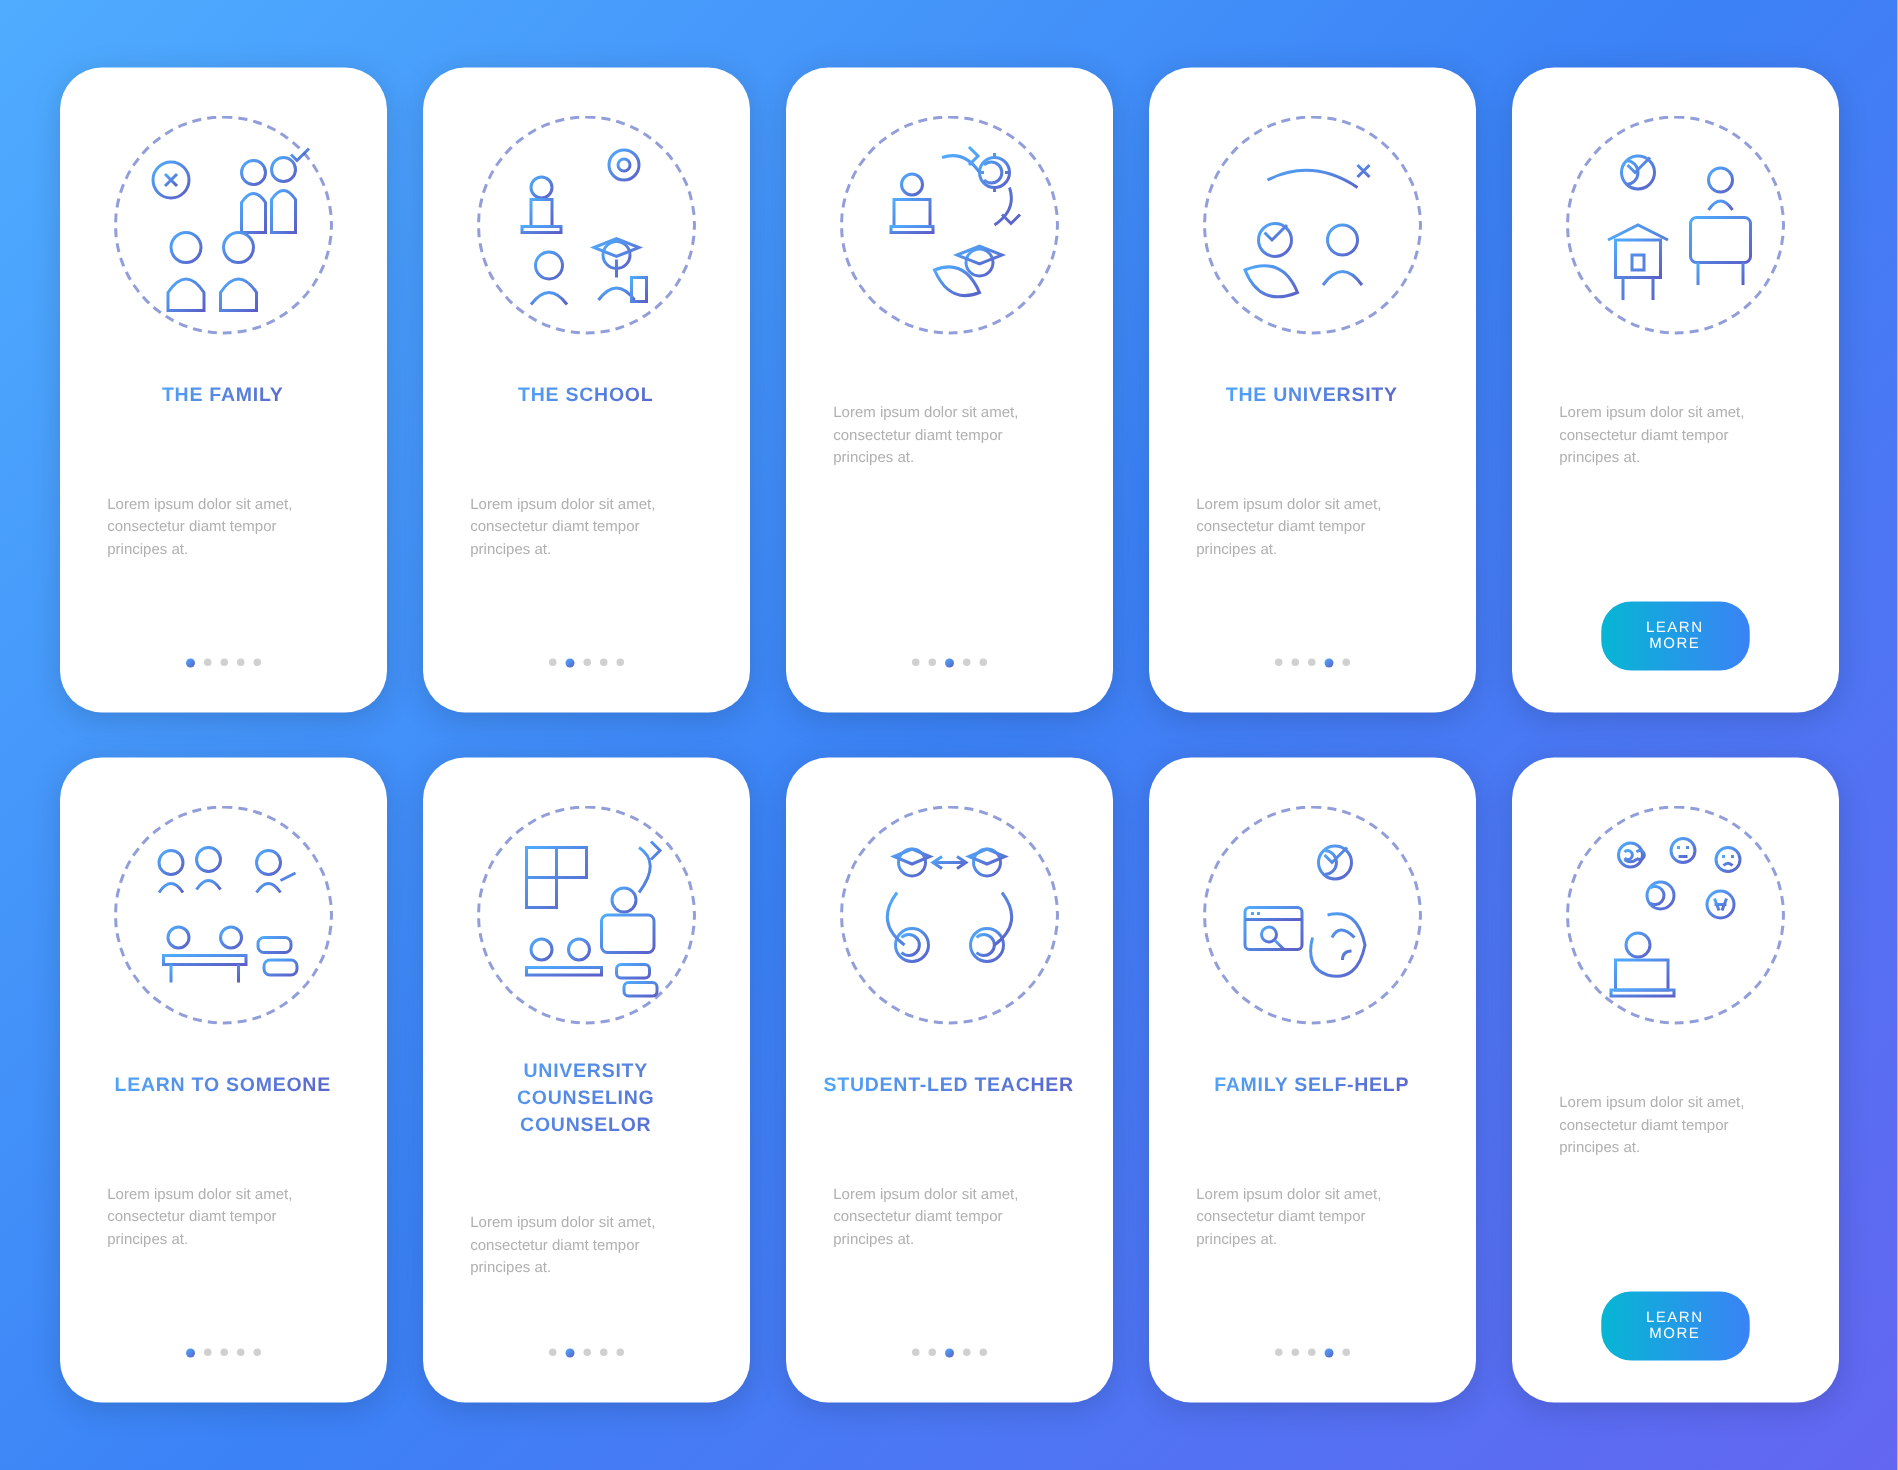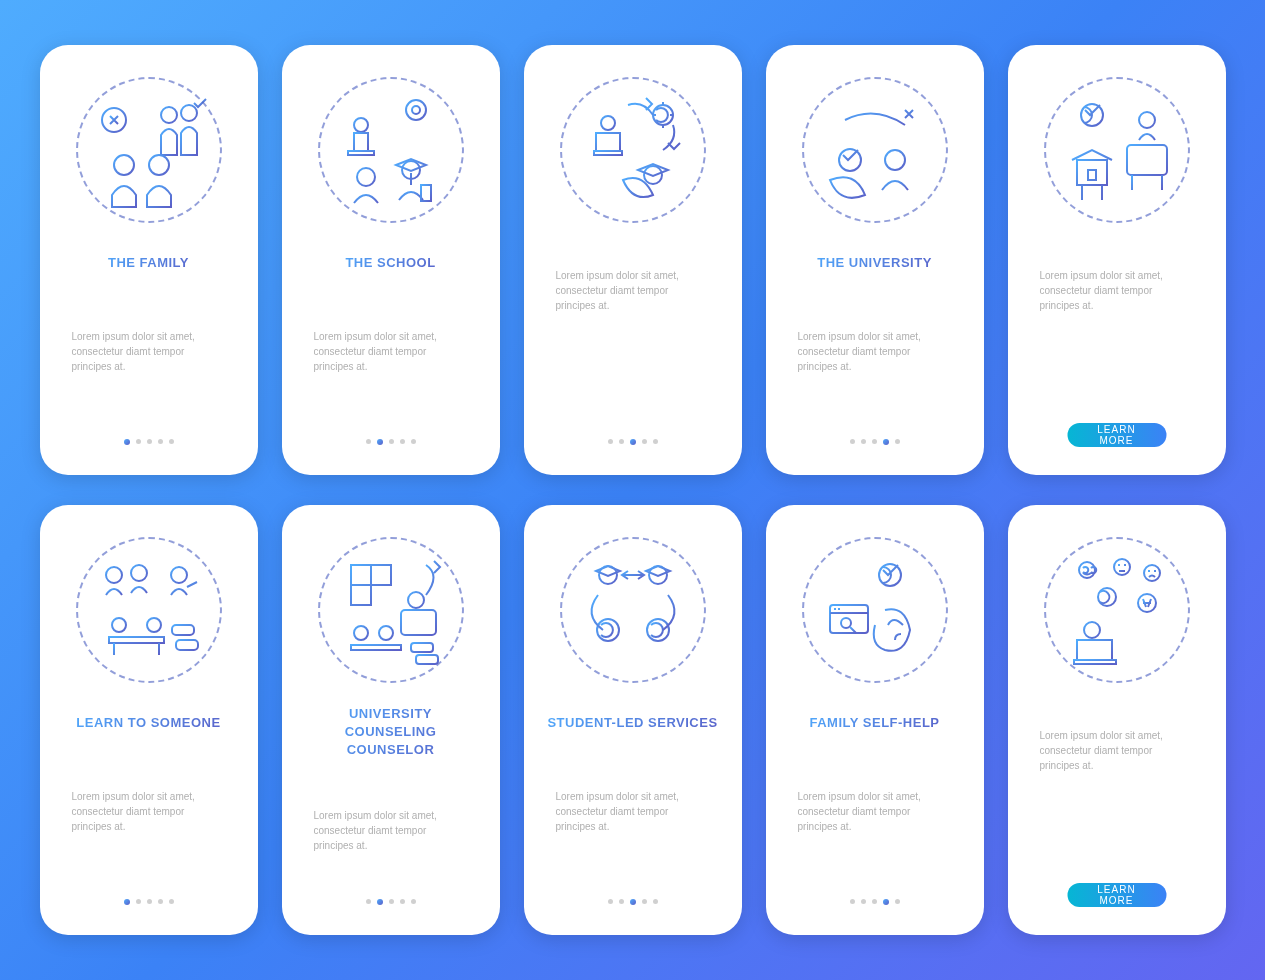--- a/index.html
+++ b/index.html
@@ -108,21 +108,21 @@
   }
   .learn-btn {
     position: absolute;
     bottom: 18px;
     left: 50%;
     transform: translateX(-50%);
     background: linear-gradient(90deg, #06b6d4, #3b82f6);
     color: #fff;
     border: none;
     border-radius: 20px;
-    padding: 1px 28px;
+    padding: 12px 28px;
     font-size: 10px;
     letter-spacing: 1px;
     font-weight: 500;
     cursor: pointer;
   }
 </style>
 </head>
 <body>
 
 <svg width="0" height="0" style="position:absolute">
@@ -334,21 +334,21 @@
 <circle cx="90" cy="30" r="9"></circle>
             <path d="M78 26 l12 -5 12 5 -12 5z"></path>
 <path d="M55 30 h20 M70 26 l6 4 -6 4 M60 34 l-6 -4 6 -4"></path>
 <circle cx="40" cy="85" r="11"></circle>
             <path d="M33 80 a7 7 0 1 1 0 10"></path>
 <circle cx="90" cy="85" r="11"></circle>
             <path d="M83 80 a7 7 0 1 1 0 10"></path>
 <path d="M30 50 q-15 20 5 35 M100 50 q15 20 -5 35"></path>
 </svg>
 </div>
-<div class="title">STUDENT-LED SERVICES</div>
+<div class="title">STUDENT-LED TEACHER</div>
 <div class="desc">Lorem ipsum dolor sit amet, consectetur diamt tempor principes at.</div>
 <div class="dots">
 <span class="dot"></span>
           <span class="dot"></span>
           <span class="dot active"></span>
           <span class="dot"></span>
           <span class="dot"></span>
 </div>
 </div>
 </div>

